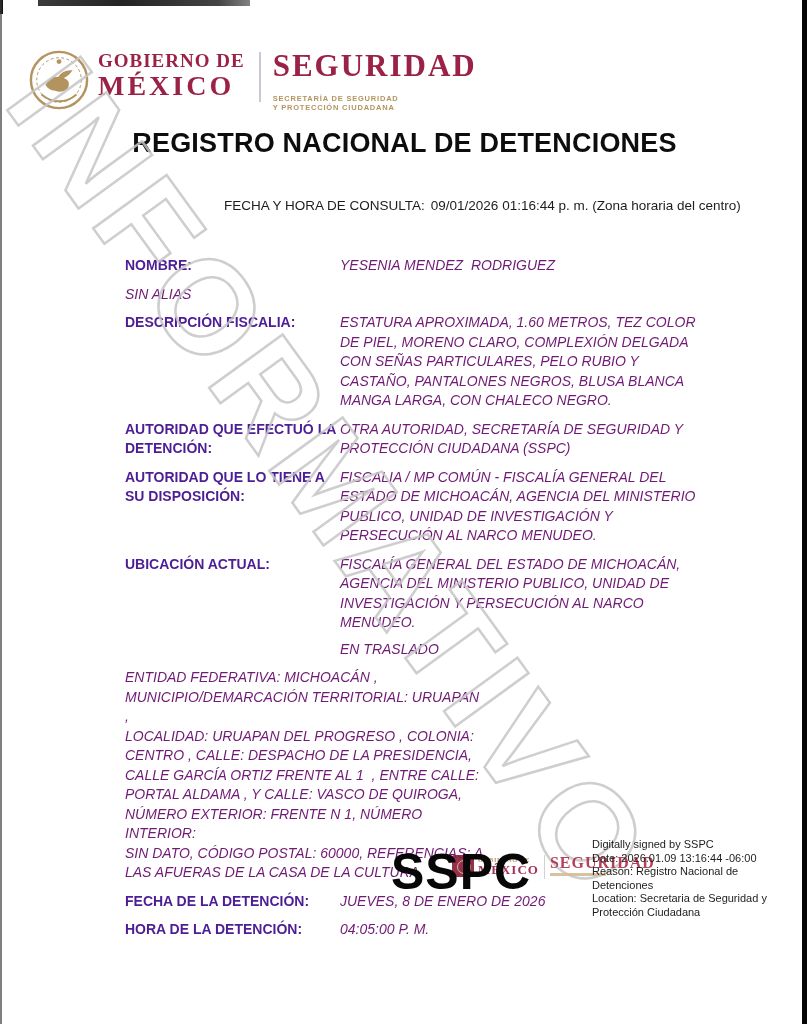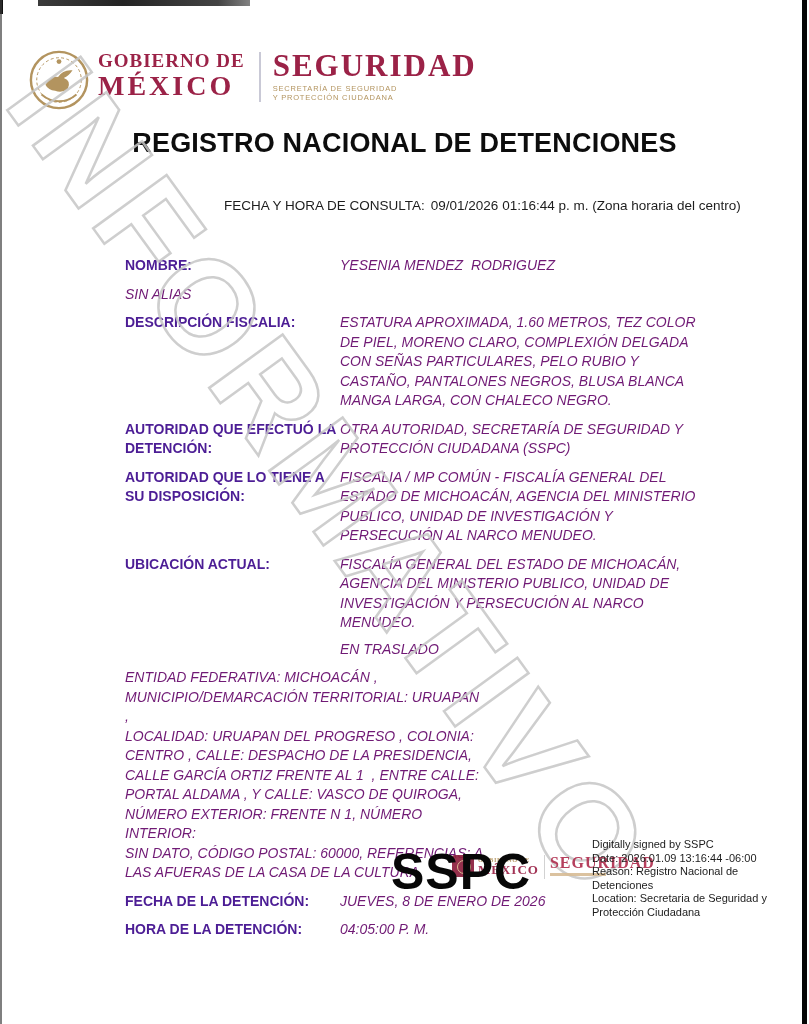--- a/index.html
+++ b/index.html
@@ -25,21 +25,21 @@
 
   
   .brand{position:absolute;left:28px;top:44px;z-index:2;display:flex;align-items:flex-start;}
   .eagle{width:62px;height:68px;margin-top:2px;}
   .gob-block{margin-left:8px;margin-top:6px;color:#9B2247;font-family:"Liberation Serif", serif;}
   .gob-line1{font-size:19px;font-weight:bold;letter-spacing:1px;}
   .gob-line2{font-size:28px;font-weight:bold;letter-spacing:3px;margin-top:-2px;}
   .brand-divider{width:2px;height:50px;background:#c9c9d6;margin:8px 12px 0 14px;}
   .seg-block{margin-top:6px;}
   .seg-title{font-family:"Liberation Serif", serif;font-size:31px;font-weight:bold;color:#9B2247;letter-spacing:2px;line-height:32px;}
-  .seg-sub{margin-top:2px;font-size:7.5px;font-weight:normal;color:#B3945F;letter-spacing:.8px;line-height:9px;white-space:pre-line;}
+  .seg-sub{margin-top:12px;font-size:7.5px;font-weight:bold;color:#B3945F;letter-spacing:.8px;line-height:9px;white-space:pre-line;}
 
   
   .doc-title{position:absolute;left:0;top:128px;width:809px;text-align:center;
     font-size:27px;font-weight:bold;letter-spacing:.2px;color:#0d0d0d;z-index:2;}
   .consulta{position:absolute;left:224px;top:198px;font-size:13.5px;color:#1d1d1d;z-index:2;}
   .consulta .lbl{margin-right:6px;}
 
   .fields{position:absolute;left:125px;top:256px;width:580px;z-index:2;}
   .field-row{display:flex;margin-bottom:9px;font-size:14px;line-height:19.5px;}
   .field-label{width:215px;font-weight:bold;white-space:pre-wrap;flex:none;color:#4c1d95;}

